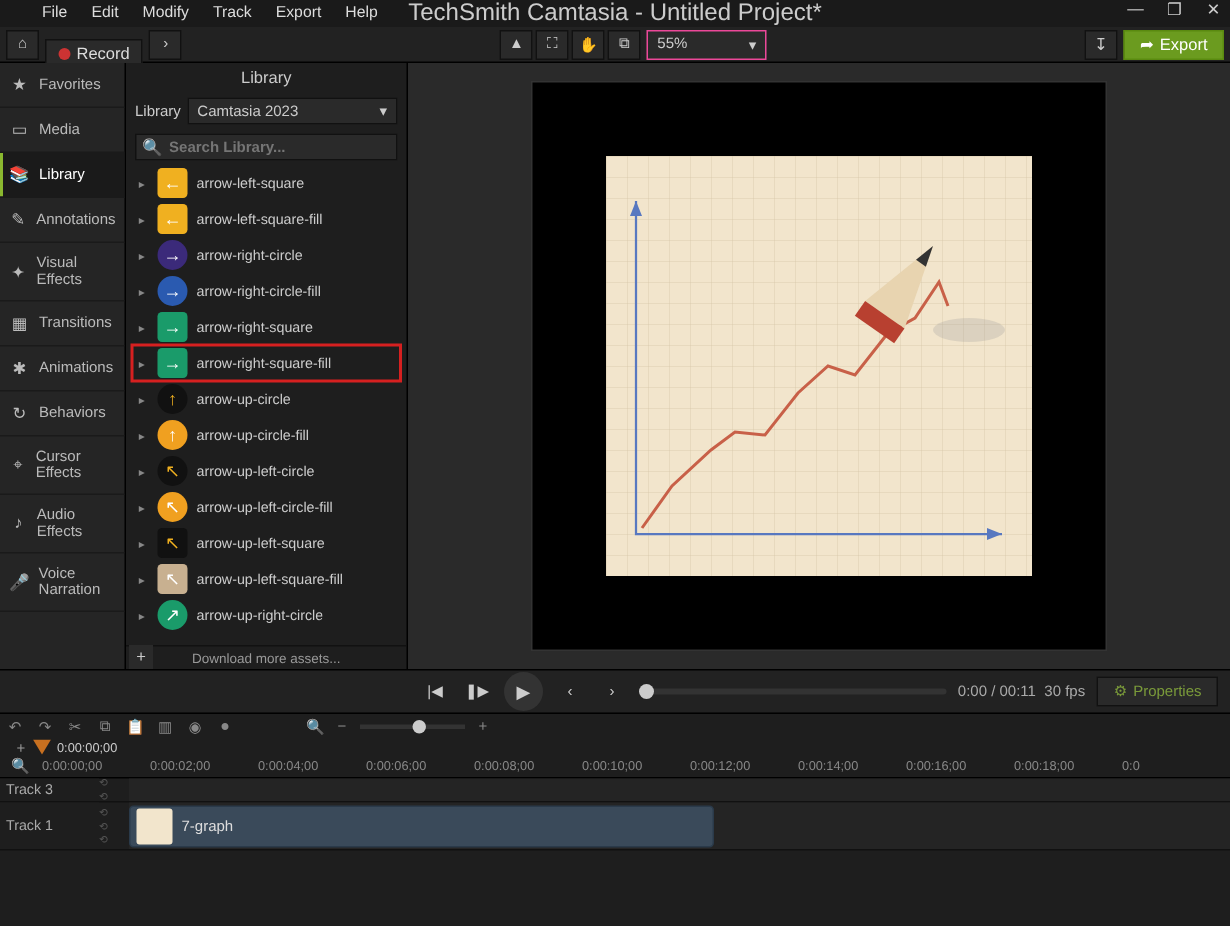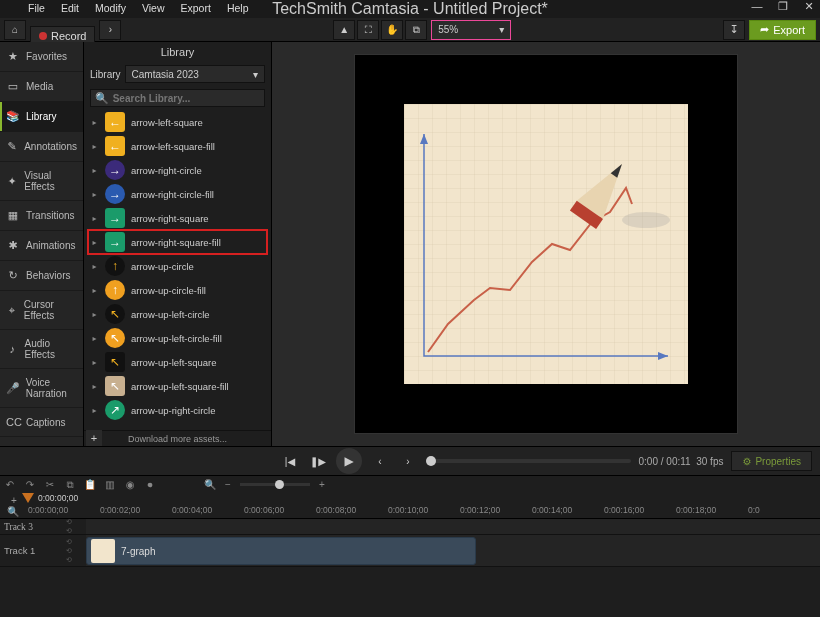--- a/index.html
+++ b/index.html
@@ -251,21 +251,21 @@
     left: 0; top: 0;
     width: 12px; height: 12px; 
   }
   .playhead svg{ position:absolute; top:0; left:-6px; }
   .tick-label { font-size: 8.5px; color: #888; width: 72px; flex-shrink:0; }
   .track {
     height: 32px;
     display: flex;
     border-bottom: 1px solid #111;
   }
-  .track.short { height: 16px; font-family: Liberation Serif, serif; }
+  .track.short { height: 16px; }
   .track-label {
     width: 66px;
     display: flex; align-items: center; padding-left: 4px;
     font-size: 9.5px; color: #aaa;
     background: #1e1e1e;
   }
   .track-ctl {
     width: 20px; display:flex; flex-direction:column; justify-content:center; gap:1px;
     font-size: 7px; color: #555;
   }
@@ -286,21 +286,21 @@
   .clip-thumb { width: 24px; height: 24px; background: #f2e5cc; border-radius: 2px; }
   .clip-name { font-size: 10px; color: #ddd; }
 </style>
 </head>
 <body>
 
 <div class="menubar">
   <div class="menu-item">File</div>
   <div class="menu-item">Edit</div>
   <div class="menu-item">Modify</div>
-  <div class="menu-item">View</div>
+  <div class="menu-item">Track</div>
   <div class="menu-item">Export</div>
   <div class="menu-item">Help</div>
   <div class="title">TechSmith Camtasia - Untitled Project*</div>
   <div class="win-controls">
     <span>—</span>
     <span>❐</span>
     <span>✕</span>
   </div>
 </div>
 
@@ -369,24 +369,20 @@
         <span class="ticon">⌖</span>
         <span>Cursor Effects</span>
       </div>
       <div class="side-tab">
         <span class="ticon">♪</span>
         <span>Audio Effects</span>
       </div>
       <div class="side-tab">
         <span class="ticon">🎤</span>
         <span>Voice Narration</span>
-      </div>
-      <div class="side-tab">
-        <span class="ticon">CC</span>
-        <span>Captions</span>
       </div>
     </div>
 
   <div class="panel">
     <div class="panel-title">Library</div>
     <div class="lib-select">
       <span>Library</span>
       <div class="dropdown">
         <span>Camtasia 2023</span>
         <span>▾</span>

